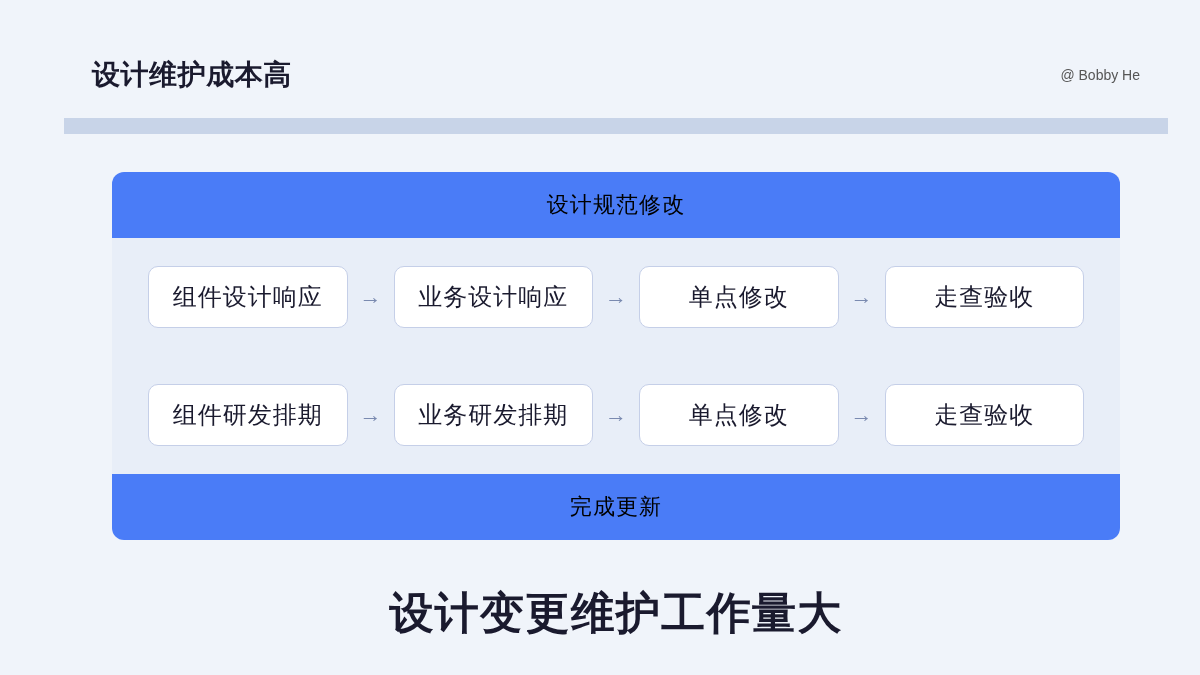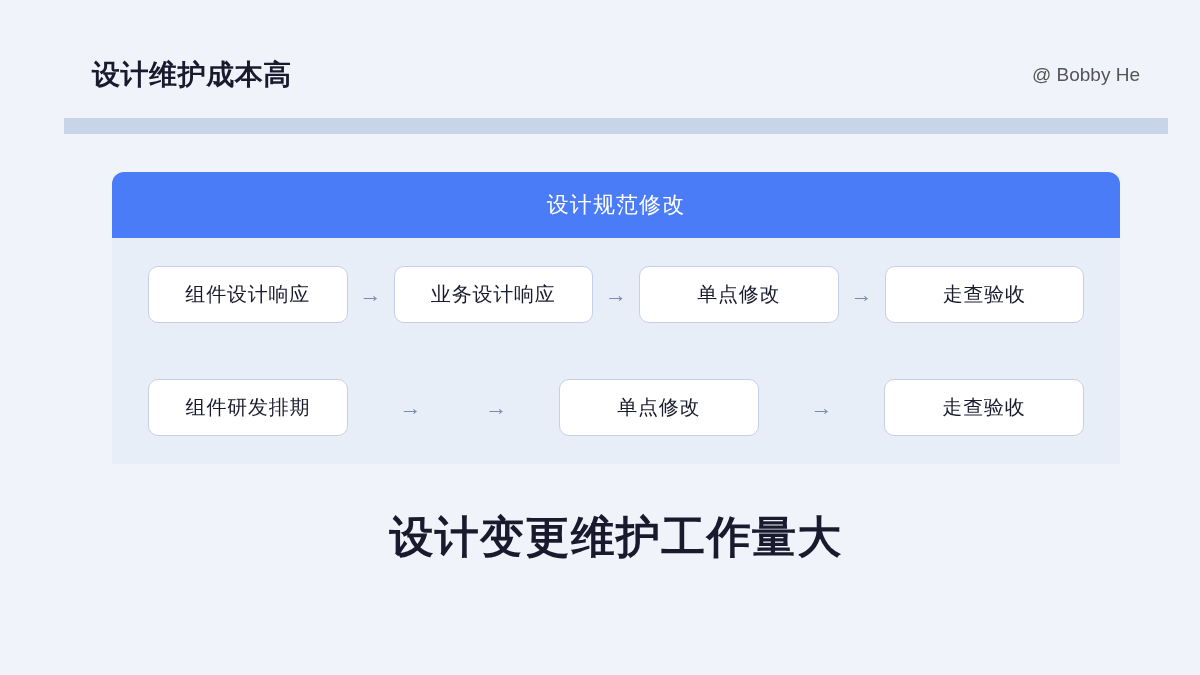--- a/index.html
+++ b/index.html
@@ -35,21 +35,21 @@
     }
 
     .page-title {
       font-size: 28px;
       font-weight: 700;
       color: #1a1a2e;
       letter-spacing: 0.02em;
     }
 
     .author {
-      font-size: 19px;
+      font-size: 14px;
       color: #555;
       font-weight: 400;
     }
 
     
     .divider {
       height: 1px;
       background-color: #c8d4e8;
       margin: 0 40px;
     }
@@ -70,21 +70,21 @@
       max-width: 1040px;
       display: flex;
       flex-direction: column;
       gap: 0;
     }
 
     
     .banner {
       background: #4a7cf7;
       border-radius: 12px;
-      color: #ffffff;
+      color: #000000;
       text-align: center;
       font-size: 22px;
       font-weight: 500;
       padding: 18px 0;
       letter-spacing: 0.05em;
     }
 
     .banner-top {
       border-radius: 12px 12px 0 0;
     }
@@ -113,21 +113,21 @@
     }
 
     
     .flow-node {
       background: #fff;
       border: 1.5px solid #c5cfe8;
       border-radius: 10px;
       padding: 14px 0;
       width: 200px;
       text-align: center;
-      font-size: 20px;
+      font-size: 24px;
       color: #1a1a2e;
       font-weight: 400;
       letter-spacing: 0.04em;
     }
 
     
     .arrow {
       display: flex;
       align-items: center;
       color: #7a8ab0;
@@ -173,27 +173,29 @@
           <div class="flow-node">单点修改</div>
           <div class="arrow">→</div>
           <div class="flow-node">走查验收</div>
         </div>
       </div>
 
       <div class="flow-row">
         <div class="flow-row-inner">
           <div class="flow-node">组件研发排期</div>
           <div class="arrow">→</div>
+          <div class="flow-node">业务研发排期</div>
           <div class="arrow">→</div>
           <div class="flow-node">单点修改</div>
           <div class="arrow">→</div>
           <div class="flow-node">走查验收</div>
         </div>
       </div>
 
+      <div class="banner banner-bottom">完成更新</div>
 
     </div>
 
     <div class="bottom-text">设计变更维护工作量大</div>
 
   </div>
 
 </div>
 
 </body></html>

